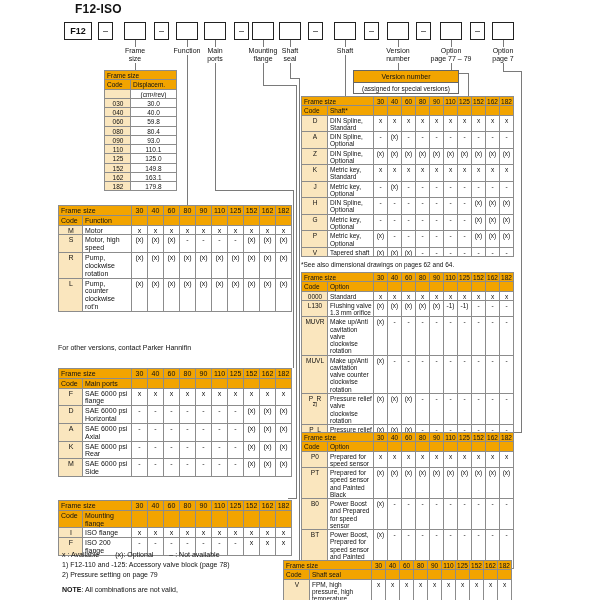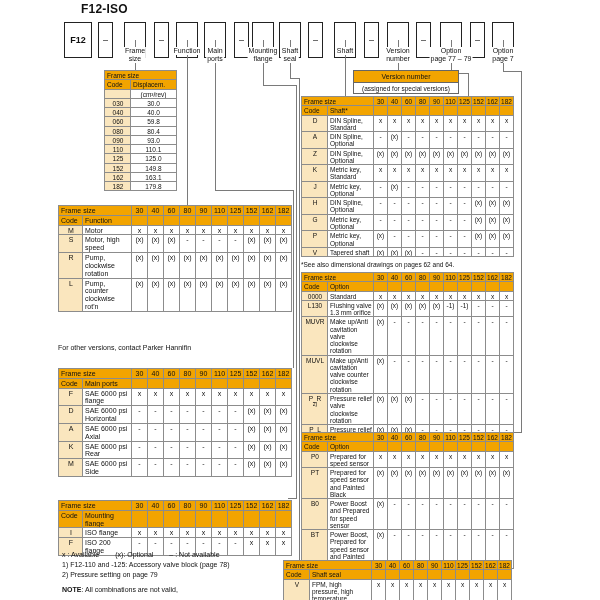--- a/index.html
+++ b/index.html
@@ -1,19 +1,19 @@
 <!DOCTYPE html>
 <html><head>
 <meta charset="utf-8">
 <style>
   html,body{margin:0;padding:0;background:#fff;}
   #root{position:relative;width:600px;height:600px;background:#fff;overflow:hidden;
         font-family:"Liberation Sans","DejaVu Sans",sans-serif;color:#111;}
-  .title{position:absolute;left:81px;top:2px;font-size:12px;font-weight:bold;letter-spacing:.2px;}
-  .cbox{position:absolute;top:22px;height:36px;border:1.4px solid #222;background:#fff;
+  .title{position:absolute;left:75px;top:2px;font-size:12px;font-weight:bold;letter-spacing:.2px;}
+  .cbox{position:absolute;top:22px;height:18px;border:1.4px solid #222;background:#fff;
         display:flex;align-items:center;justify-content:center;font-size:9px;box-sizing:border-box;}
   .cbox.pref{font-weight:bold;}
   .toplabel{position:absolute;top:47px;font-size:7px;line-height:1.15;text-align:center;
         transform:translateX(-50%);white-space:pre-line;background:#fff;padding:0 1px;z-index:3;}
   .vl,.hl{position:absolute;background:#7a7a7a;z-index:1;}
   .vl{width:1px;} .hl{height:1px;}
   .tblwrap{position:absolute;z-index:2;}
   table.mx{border-collapse:collapse;table-layout:fixed;background:#fff;}
   table.mx td{border:0.5px solid #8c8c8c;padding:1px 1px 0 2px;vertical-align:top;background:#fff;
         font-size:6.5px;line-height:1.12;overflow:hidden;}

